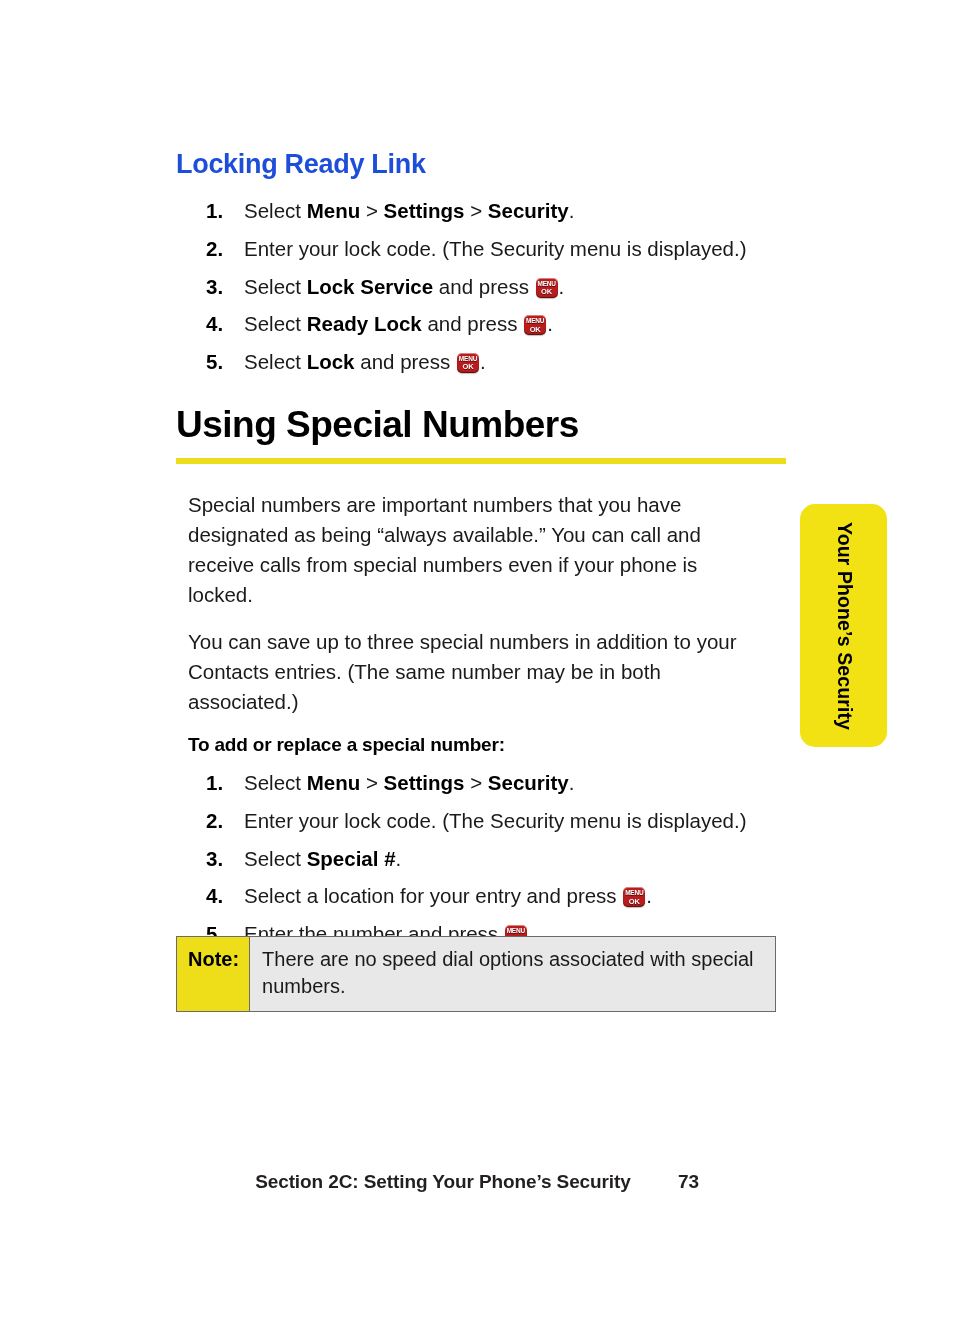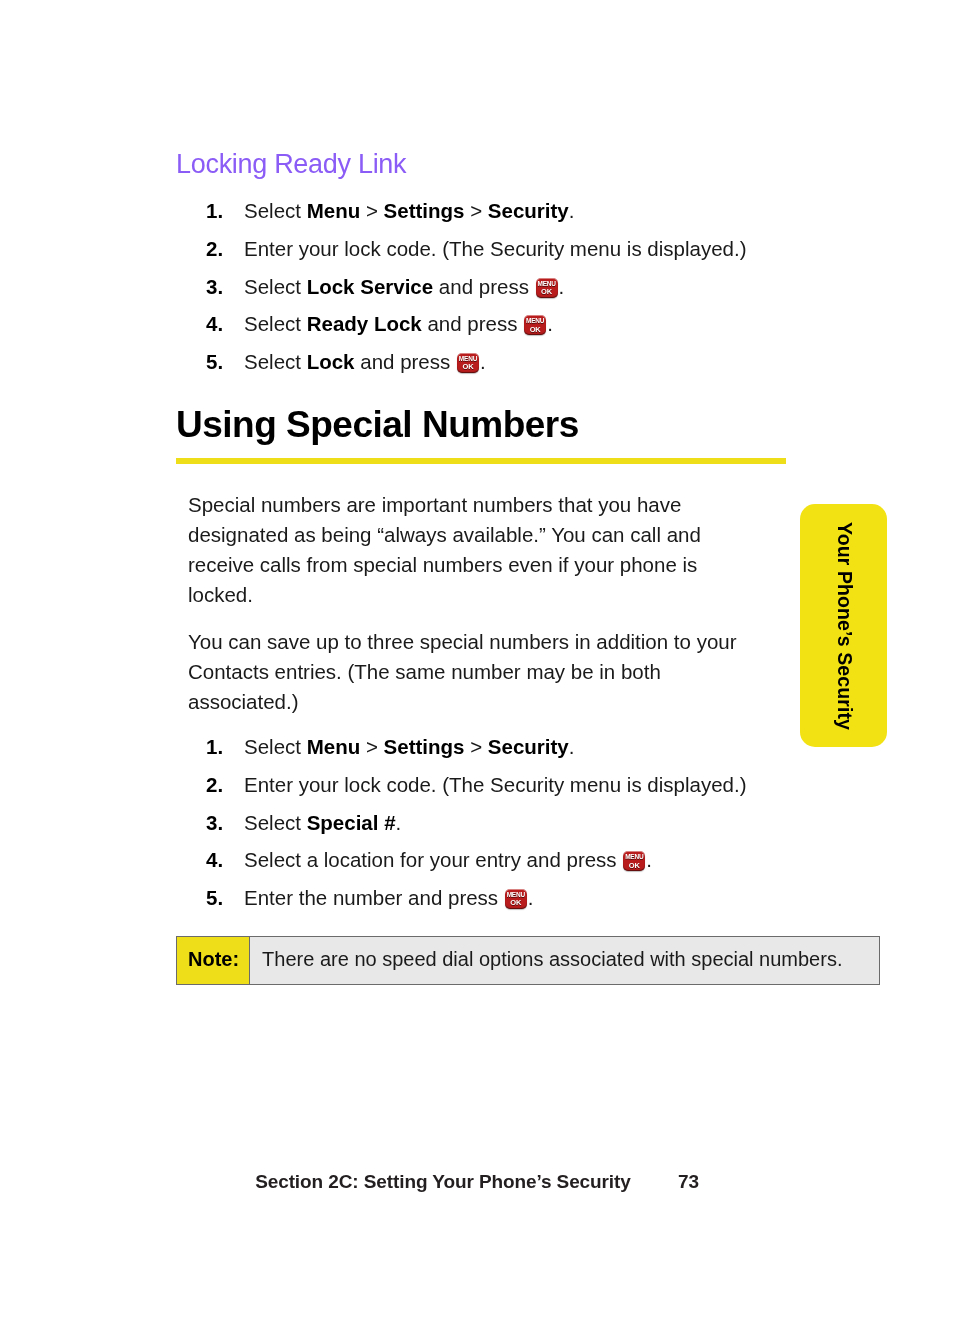--- a/index.html
+++ b/index.html
@@ -49,23 +49,23 @@
   .content {
     position: absolute;
     left: 176px;
     top: 150px;
     width: 600px;
   }
 
   h2.sub-heading {
     margin: 0;
     font-size: 27px;
-    font-weight: normal;
+    font-weight: bold;
     letter-spacing: -0.3px;
-    color: #8b5cf6;
+    color: #1d4ed8;
     line-height: 1.05;
   }
 
   h1.main-heading {
     margin: 0;
     font-size: 37px;
     font-weight: bold;
     letter-spacing: -0.5px;
     color: #000000;
     line-height: 1.05;
@@ -146,26 +146,25 @@
     text-shadow: 0 1px 0 rgba(0,0,0,0.55);
   }
   .key .k1 { top: 3px; font-size: 6.5px; letter-spacing: -0.2px; }
   .key .k2 { top: 10.5px; font-size: 7.5px; letter-spacing: -0.1px; }
 
   
   .note-box {
     position: absolute;
     left: 176px;
     top: 936px;
-    width: 704px;
+    width: 600px;
     display: flex;
     border: 1px solid #6b6b6b;
     box-sizing: border-box;
     background: #E8E8E8;
-    text-align: center;
   }
   .note-label {
     background: #EDDE19;
     border-right: 1px solid #6b6b6b;
     padding: 9px 10px 9px 11px;
     font-size: 20px;
     font-weight: bold;
     color: #000000;
     flex: 0 0 auto;
     line-height: 1.3;
@@ -216,20 +215,21 @@
       </ol>
 
     <h1 class="main-heading" style="margin-top:30px;">Using Special Numbers</h1>
     <div class="rule"></div>
 
     <div id="special-paragraphs" style="margin-top:26px; margin-left:12px;">
         <p class="body">Special numbers are important numbers that you have designated as being “always available.” You can call and receive calls from special numbers even if your phone is locked.</p>
         <p class="body">You can save up to three special numbers in addition to your Contacts entries. (The same number may be in both associated.)</p>
       </div>
 
+    <p class="lead-in" style="margin-left:12px;">To add or replace a special number:</p>
 
     <ol class="steps" id="special-steps" style="margin-top:14px;">
         <li><span class="num">1.</span><span>Select <b>Menu</b> &gt; <b>Settings</b> &gt; <b>Security</b>.</span></li>
         <li><span class="num">2.</span><span>Enter your lock code. (The Security menu is displayed.)</span></li>
         <li><span class="num">3.</span><span>Select <b>Special #</b>.</span></li>
         <li><span class="num">4.</span><span>Select a location for your entry and press <span class="key"><span class="k1">MENU</span><span class="k2">OK</span></span>.</span></li>
         <li><span class="num">5.</span><span>Enter the number and press <span class="key"><span class="k1">MENU</span><span class="k2">OK</span></span>.</span></li>
       </ol>
   </div>
 

